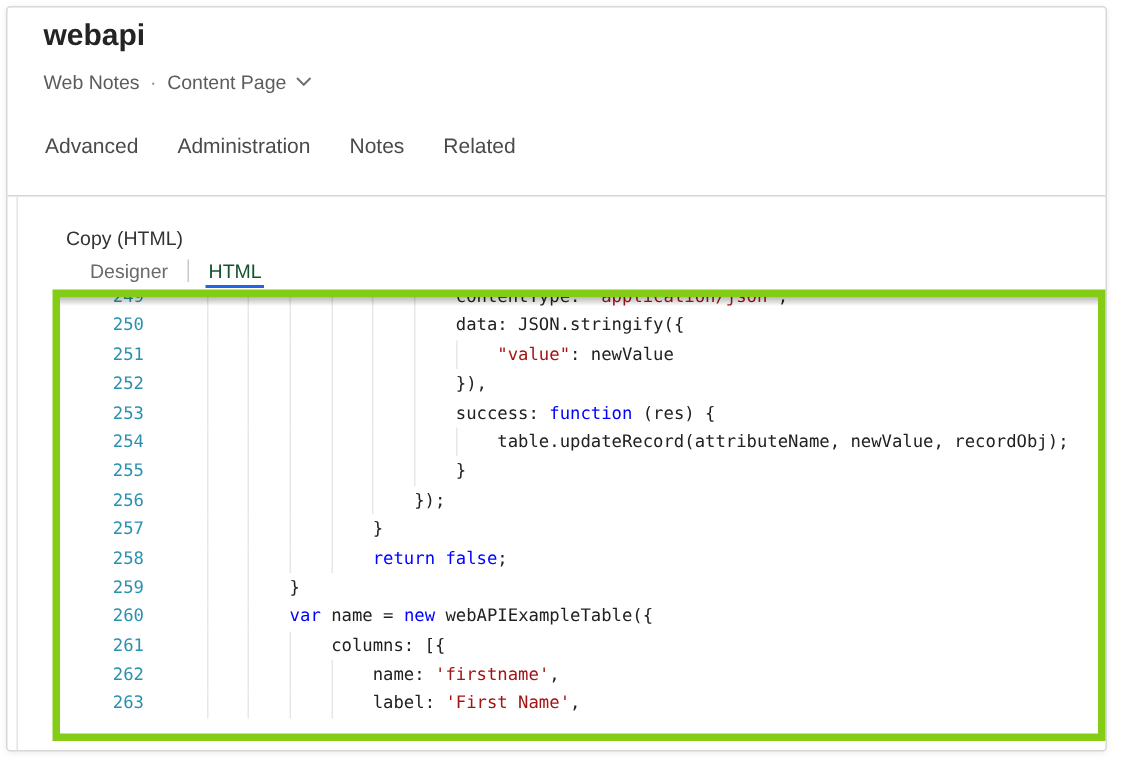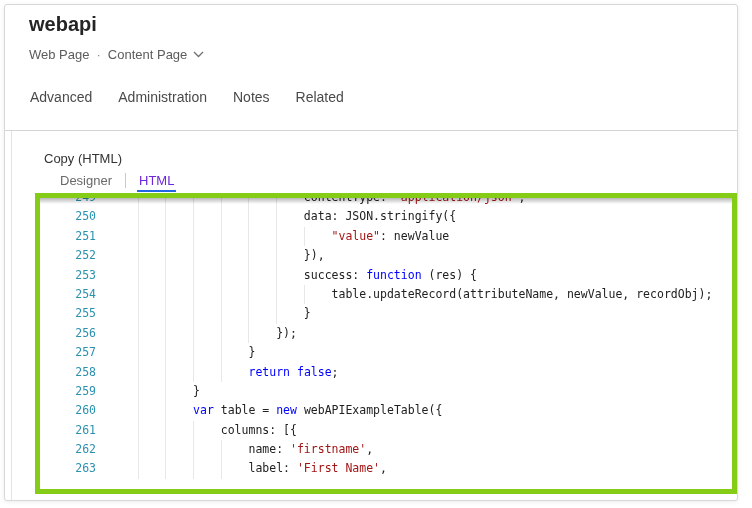--- a/index.html
+++ b/index.html
@@ -49,21 +49,21 @@
     border-left:1px solid #e3e3e3;
   }
   .section-label { position:absolute; left:32px; top:20px; font-size:13px; color:#333; }
   .subtabs {
     position:absolute; left:46px; top:42px;
     display:flex; align-items:center; gap:11px; font-size:13px;
   }
   .subtab { background:none; border:none; font:inherit; cursor:pointer; position:relative; padding:0 2px; }
   .subtab-sep { width:1px; height:15px; background:#c9c9c9; }
   .subtab.inactive { color:#696969; }
-  .subtab.active { color:#6d28d9; }
+  .subtab.active { color:#14532d; }
   .subtab.active::after {
     content:""; position:absolute; left:0; right:0; bottom:-4px; height:2px;
     background:var(--accent);
   }
   
   .editor {
     position:absolute; left:23px; top:62px; width:702px; height:301px;
     border:5px solid #84cc16; background:#fff; overflow:hidden; cursor:text;text-decoration:underline;
   }
   .viewport { position:absolute; inset:0; overflow:hidden; }
@@ -88,21 +88,21 @@
 </style>
 </head>
 <body>
 
 <div class="screen" style="--accent: #2266E3; --lineno: #2B91AF; --kw: #0000FF; --str: #A31515;">
   <div class="card">
 
     <div class="page-title">webapi</div>
 
     <div class="subtitle">
-      <span>Web Page</span>
+      <span>Web Notes</span>
       <span class="dot">·</span>
       <button class="form-selector">
         <span>Content Page</span>
         <svg width="11" height="7" viewBox="0 0 11 7">
           <polyline points="1,1 5.5,5.5 10,1" fill="none" stroke="#707070" stroke-width="1.3"></polyline>
         </svg>
       </button>
     </div>
 
     <nav class="tabs">
@@ -164,21 +164,21 @@
             <div class="code-row">
               <span class="gutter">258</span>
               <span class="code" style="padding-left: calc(20ch + 14px);"><i class="g" style="left: calc(4ch + 14px);"></i><i class="g" style="left: calc(8ch + 14px);"></i><i class="g" style="left: calc(12ch + 14px);"></i><i class="g" style="left: calc(16ch + 14px);"></i><span class="tok-keyword">return</span><span class="tok-plain"> </span><span class="tok-keyword">false</span><span class="tok-plain">;</span></span>
             </div>
             <div class="code-row">
               <span class="gutter">259</span>
               <span class="code" style="padding-left: calc(12ch + 14px);"><i class="g" style="left: calc(4ch + 14px);"></i><i class="g" style="left: calc(8ch + 14px);"></i><span class="tok-plain">}</span></span>
             </div>
             <div class="code-row">
               <span class="gutter">260</span>
-              <span class="code" style="padding-left: calc(12ch + 14px);"><i class="g" style="left: calc(4ch + 14px);"></i><i class="g" style="left: calc(8ch + 14px);"></i><span class="tok-keyword">var</span><span class="tok-plain"> table = </span><span class="tok-keyword">new</span><span class="tok-plain"> webAPIExampleTable({</span></span>
+              <span class="code" style="padding-left: calc(12ch + 14px);"><i class="g" style="left: calc(4ch + 14px);"></i><i class="g" style="left: calc(8ch + 14px);"></i><span class="tok-keyword">var</span><span class="tok-plain"> name = </span><span class="tok-keyword">new</span><span class="tok-plain"> webAPIExampleTable({</span></span>
             </div>
             <div class="code-row">
               <span class="gutter">261</span>
               <span class="code" style="padding-left: calc(16ch + 14px);"><i class="g" style="left: calc(4ch + 14px);"></i><i class="g" style="left: calc(8ch + 14px);"></i><i class="g" style="left: calc(12ch + 14px);"></i><span class="tok-plain">columns: [{</span></span>
             </div>
             <div class="code-row">
               <span class="gutter">262</span>
               <span class="code" style="padding-left: calc(20ch + 14px);"><i class="g" style="left: calc(4ch + 14px);"></i><i class="g" style="left: calc(8ch + 14px);"></i><i class="g" style="left: calc(12ch + 14px);"></i><i class="g" style="left: calc(16ch + 14px);"></i><span class="tok-plain">name: </span><span class="tok-string">'firstname'</span><span class="tok-plain">,</span></span>
             </div>
             <div class="code-row">

